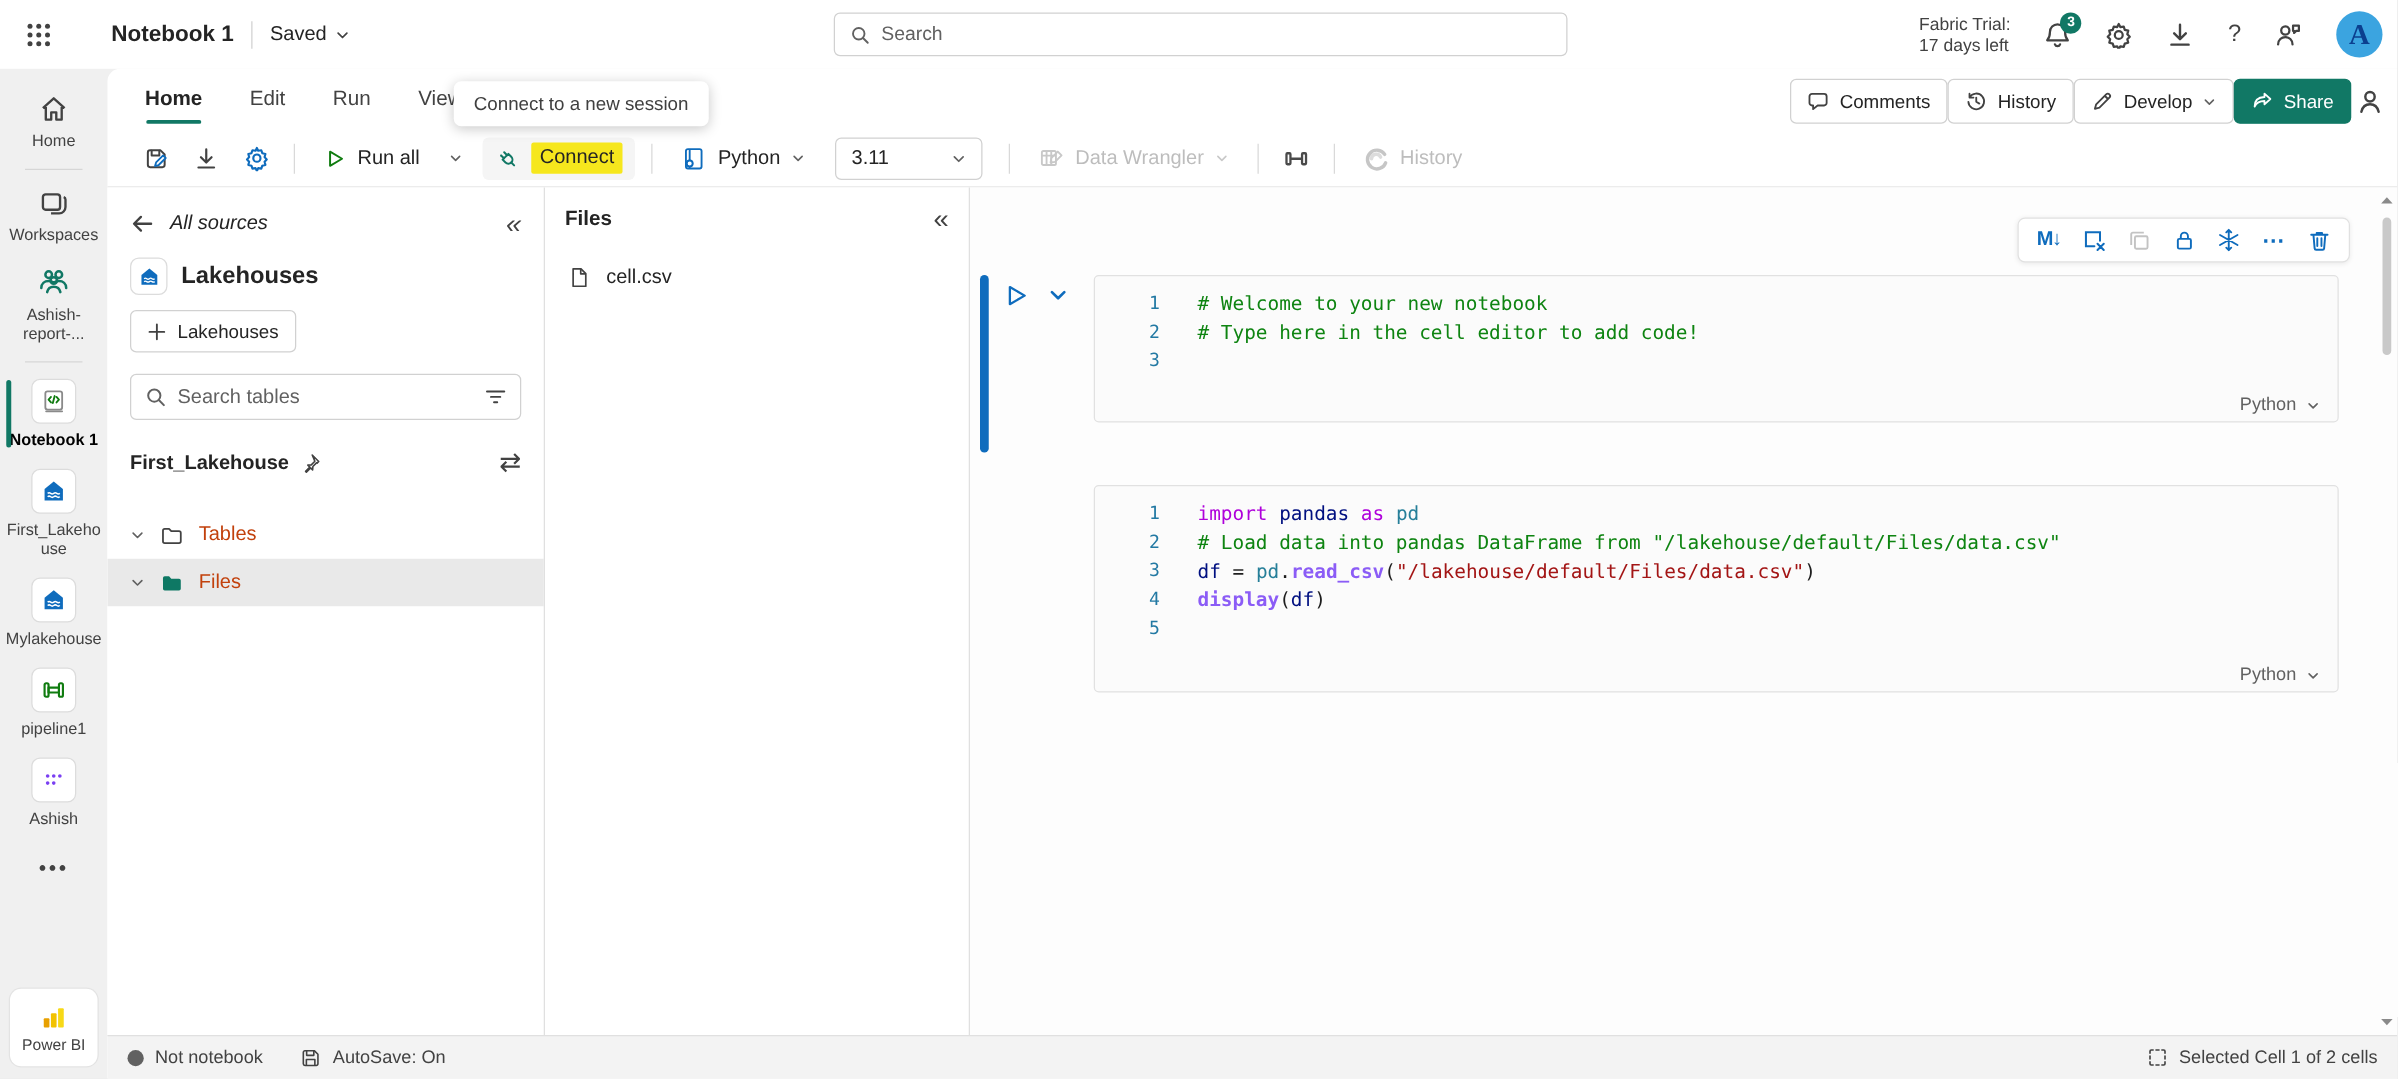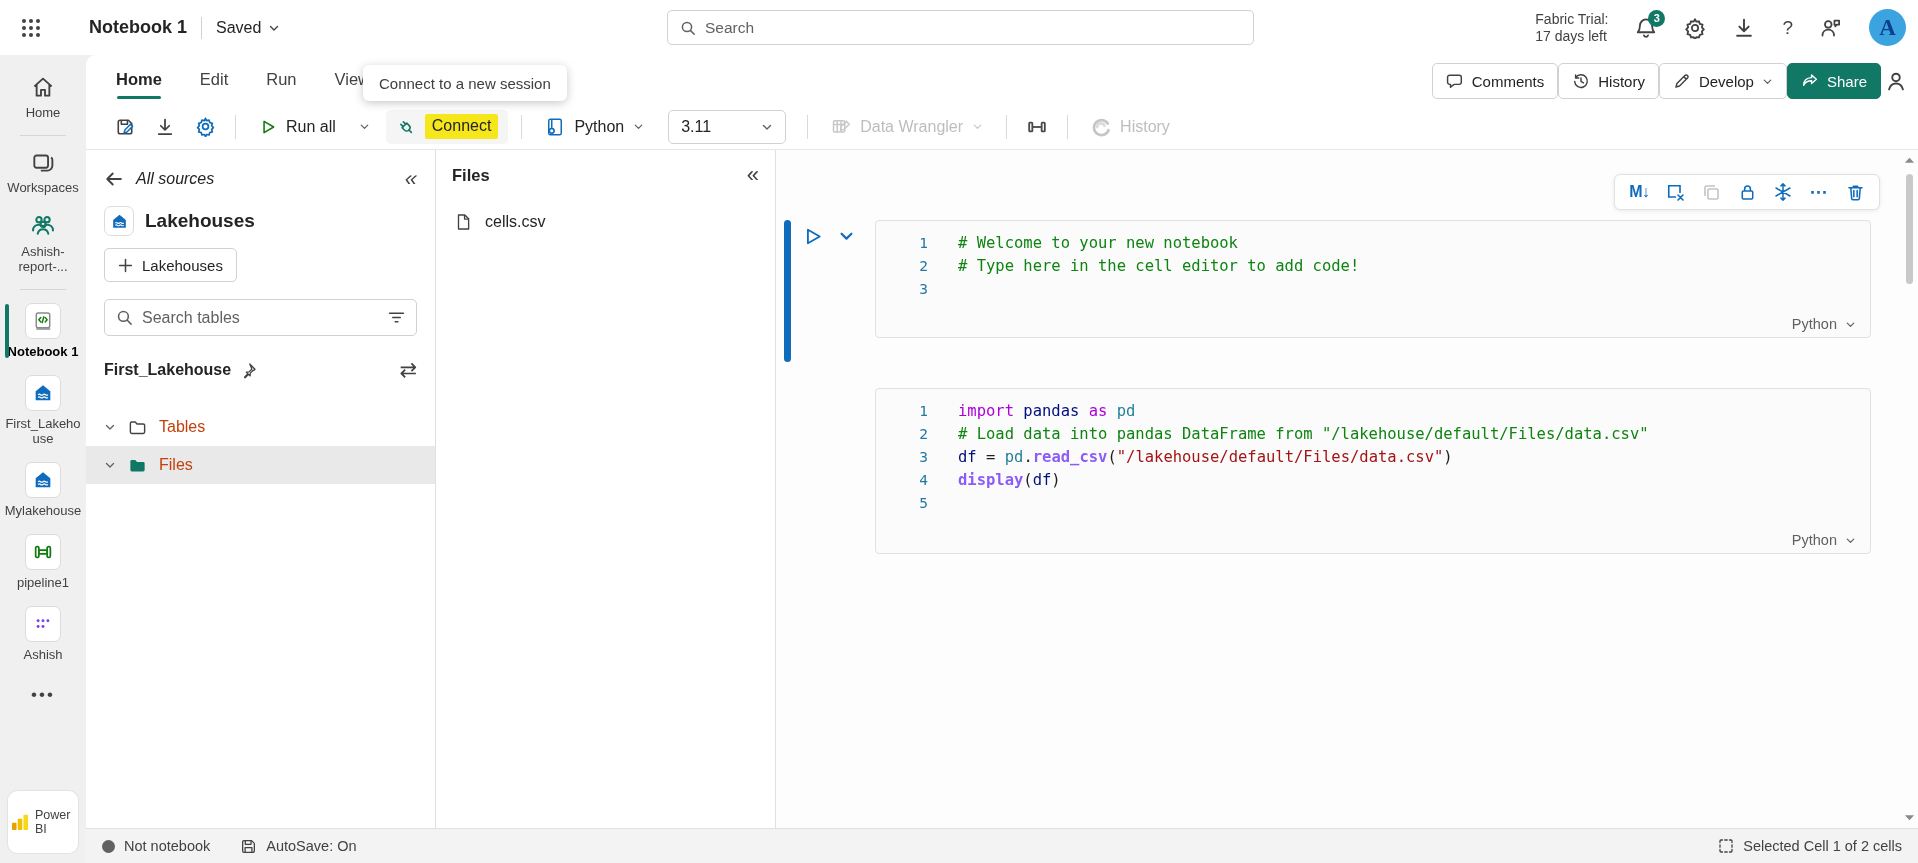--- a/index.html
+++ b/index.html
@@ -35,21 +35,21 @@
   
   .rail { width:86px; background:#f0f0f0; display:flex; flex-direction:column; align-items:center; padding-top:12px; flex:none; }
   .rail-item { position:relative; width:86px; padding:7px 3px 9px; display:flex; flex-direction:column; align-items:center; gap:5px; cursor:pointer; }
   .rail-item .rlabel { font-size:13px; color:#424242; text-align:center; line-height:15px; word-break:break-word; max-width:80px; }
   .rail-item.selected .rlabel { color:#000; font-weight:700; }
   .rail-item.selected::before { content:""; position:absolute; left:5px; top:8px; bottom:10px; width:4px; border-radius:2px; background:#117865; }
   .rail-sep { width:46px; height:1px; background:#d6d6d6; margin:6px 0; }
   .rail-card { width:36px; height:36px; border-radius:7px; background:#fff; border:1px solid #dcdcdc; display:flex; align-items:center; justify-content:center; }
   .rail-more { font-size:17px; color:#424242; letter-spacing:2px; margin-top:14px; cursor:pointer; }
   .powerbi { margin-top:auto; margin-bottom:10px; width:70px; height:62px; background:#fff; border-radius:9px;
-             box-shadow:0 0 0 1px #e3e3e3; display:flex; align-items:center; justify-content:center; gap:3px; cursor:pointer; }
+             box-shadow:0 0 0 1px #e3e3e3; display:flex; flex-direction:column; align-items:center; justify-content:center; gap:3px; cursor:pointer; }
   .powerbi .rlabel { font-size:12.5px; color:#424242; }
 
   
   .workarea { flex:1; display:flex; flex-direction:column; background:#fff; border-top-left-radius:10px; min-width:0; position:relative; }
 
   .ribbon { position:relative; height:49px; display:flex; align-items:center; padding:0 16px 0 30px; flex:none; }
   .tabs { display:flex; gap:38px; align-items:center; height:100%; }
   .tab { position:relative; font-size:16.5px; color:#424242; height:100%; display:flex; align-items:center; cursor:pointer; }
   .tab.active { font-weight:700; color:#242424; }
   .tab.active::after { content:""; position:absolute; left:1px; right:1px; bottom:5px; height:3px; border-radius:2px; background:#117865; }
@@ -567,21 +567,21 @@
             <span class="grow"></span>
             <span class="collapse">«</span>
           </div>
           <div class="file-row">
             <span class="icon">
               <svg width="18" height="18" viewBox="0 0 16 16" fill="none" stroke="#424242" stroke-width="1.2" stroke-linejoin="round">
                   <path d="M4 1.8 h5.6 L13 5.2 V14.2 H4 Z"></path>
                   <path d="M9.4 1.8 v3.6 H13"></path>
                 </svg>
             </span>
-            <span>cells.csv</span>
+            <span>cell.csv</span>
           </div>
         </div>
 
         <div class="canvas">
           <div class="active-bar"></div>
           <span class="icon run-cell">
             <svg width="21" height="21" viewBox="0 0 16 16">
                 <path d="M4.5 2.8 v10.4 l9-5.2 Z" fill="none" stroke="currentColor" stroke-width="1.4" stroke-linejoin="round"></path>
               </svg>
           </span>

